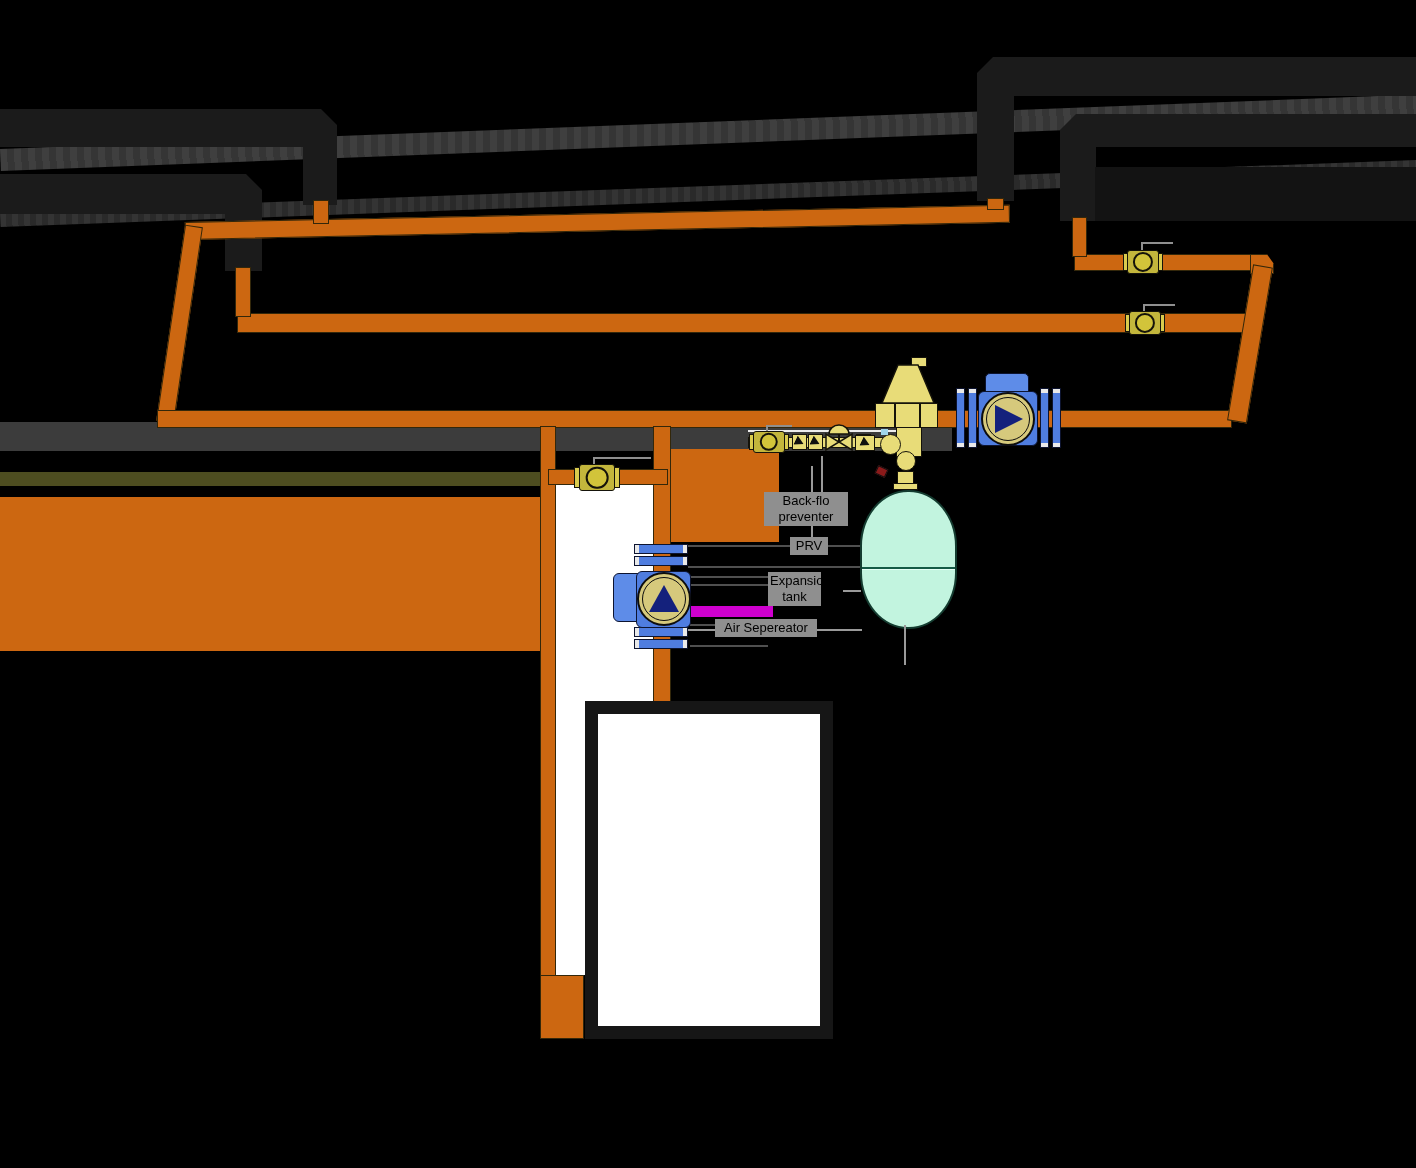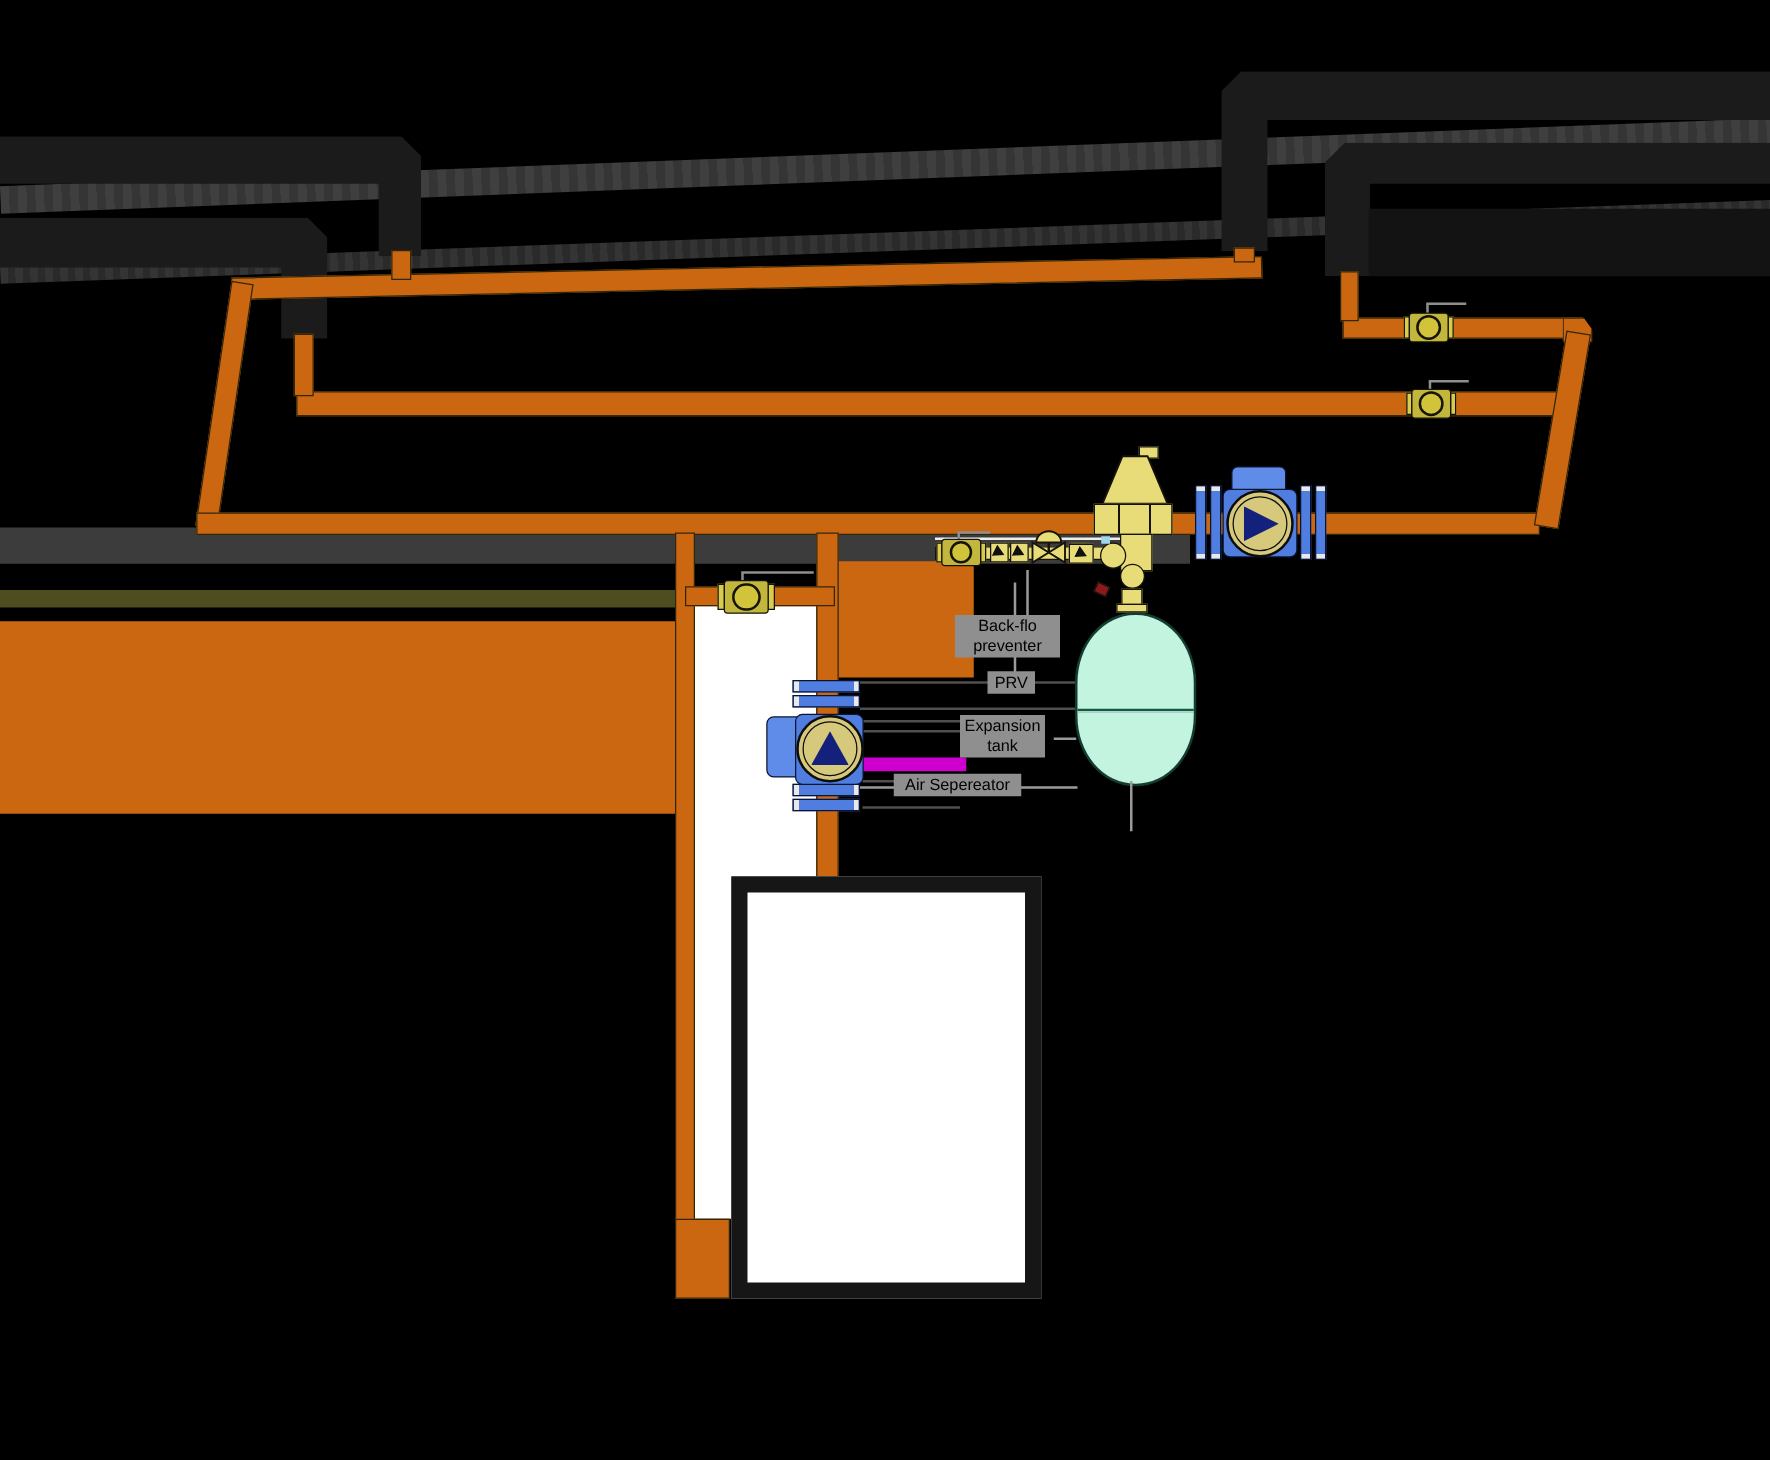--- a/index.html
+++ b/index.html
@@ -199,21 +199,21 @@
   <div class="leader" style="left:843px;top:566px;width:18px;height:2px;"></div>
   <div class="leader" style="left:688px;top:605px;width:174px;height:2px;"></div>
 
   <div class="lbl" style="left:764px;top:468px;width:84px;">
     <span style="position:static;display:block;">Back-flo</span>
     <span style="position:static;display:block;">preventer</span>
   </div>
   <div class="lbl" style="left:790px;top:513px;width:38px;">
     <span style="position:static;display:block;">PRV</span>
   </div>
-  <div class="lbl" style="left:768px;top:548px;width:68px;">
+  <div class="lbl" style="left:768px;top:548px;width:53px;">
     <span style="position:static;display:block;">Expansion</span>
     <span style="position:static;display:block;">tank</span>
   </div>
   <div class="lbl" style="left:715px;top:595px;width:102px;">
     <span style="position:static;display:block;">Air Sepereator</span>
   </div>
 
 </div>
 
 </body></html>

